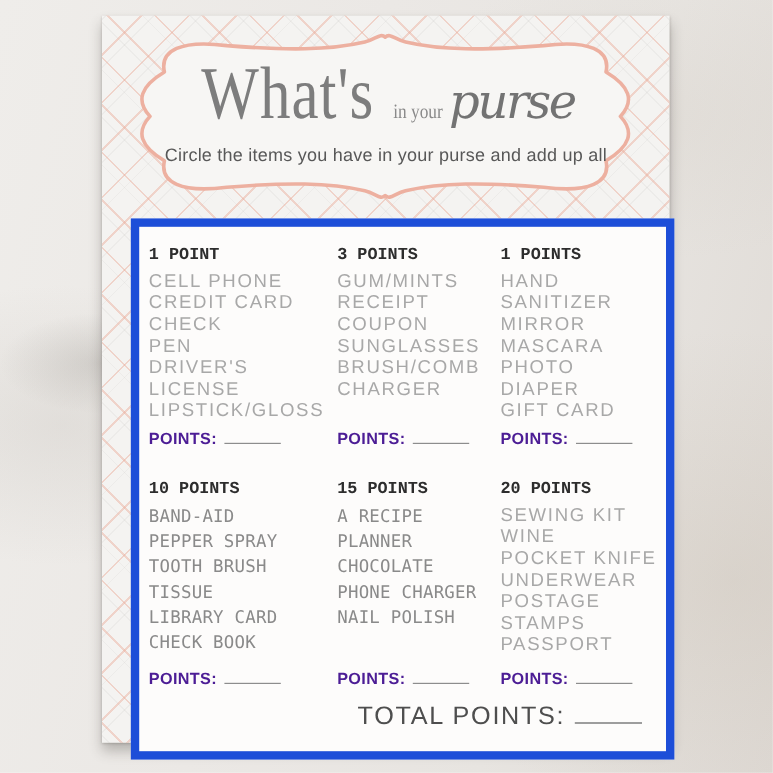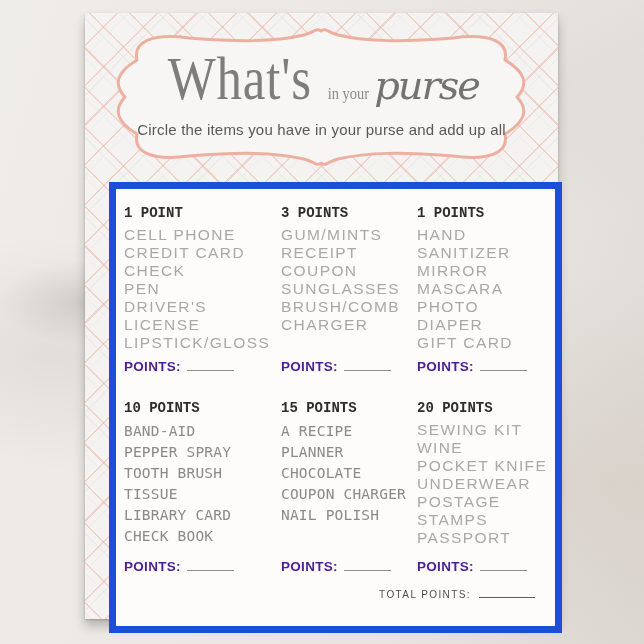--- a/index.html
+++ b/index.html
@@ -100,21 +100,21 @@
   }
   .uline{
     display:inline-block;width:47px;height:12px;margin-left:6px;
     border-bottom:1.5px solid #8d8d8d;
   }
   .total-row{
     display:flex;justify-content:flex-end;align-items:baseline;
     margin-top:10px;padding-right:20px;
   }
   .total-label{
-    font-family:"Liberation Sans",sans-serif;font-size:10px;color:#4e4e4e;
+    font-family:"Liberation Sans",sans-serif;font-size:21px;color:#4e4e4e;
     letter-spacing:1.4px;
   }
   .uline-total{
     display:inline-block;width:56px;height:12px;margin-left:8px;
     border-bottom:1.5px solid #5f5f5f;
   }
 </style>
 </head>
 <body>
 
@@ -218,21 +218,21 @@
             <span class="points-label">POINTS:</span><span class="uline"></span>
           </div>
         </div>
 
         <div class="section s-type">
           <div class="sec-head">15 POINTS</div>
           <div class="items">
             <div class="item">A RECIPE</div>
             <div class="item">PLANNER</div>
             <div class="item">CHOCOLATE</div>
-            <div class="item">COUPON CHARGER</div>
+            <div class="item">PHONE CHARGER</div>
             <div class="item">NAIL POLISH</div>
           </div>
           <div class="points-line">
             <span class="points-label">POINTS:</span><span class="uline"></span>
           </div>
         </div>
 
         <div class="section s-thin">
           <div class="sec-head">20 POINTS</div>
           <div class="items">

